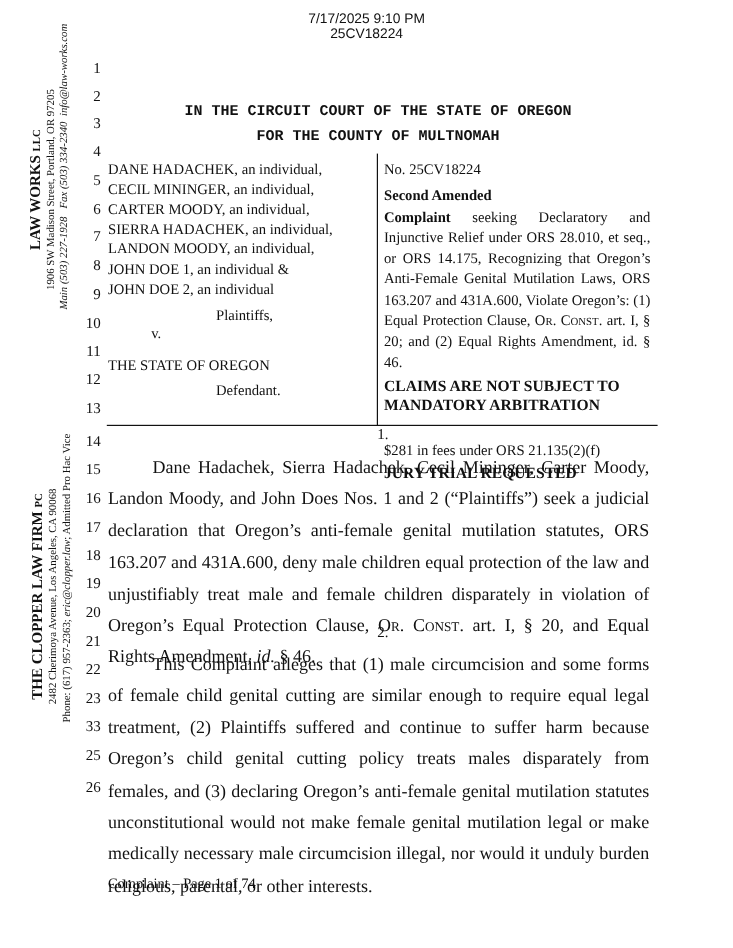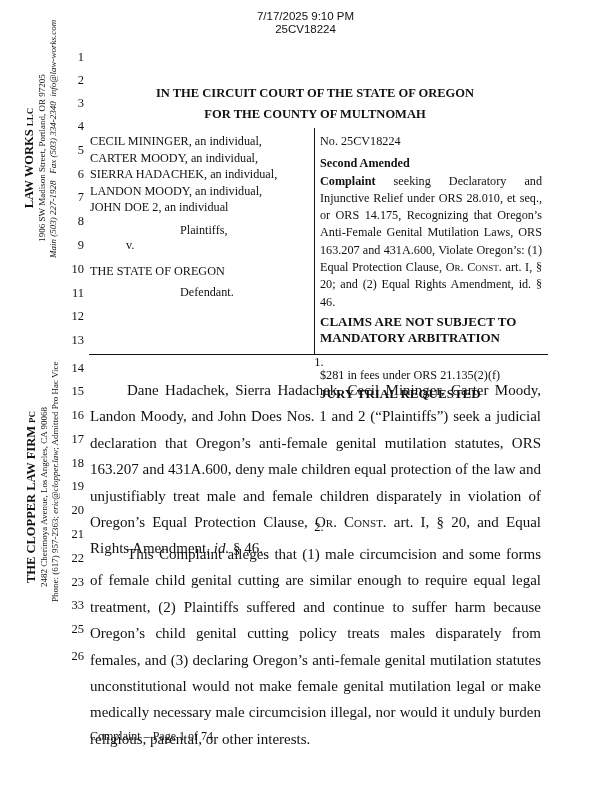--- a/index.html
+++ b/index.html
@@ -5,21 +5,21 @@
   html, body { margin: 0; padding: 0; background: #ffffff; }
   body { width: 611px; height: 790px; position: relative; overflow: hidden; font-family: "Liberation Serif", serif; color: #111; }
   .stamp { position: absolute; left: 0; width: 611px; text-align: center; font-family: "Liberation Sans", sans-serif; font-size: 11.5px; line-height: 13px; color: #111; }
   .line-no { position: absolute; left: 68px; width: 16px; text-align: right; font-size: 12.5px; line-height: 14px; }
   .side { position: absolute; transform-origin: left top; transform: rotate(-90deg); white-space: nowrap; text-align: center; }
   .side .firm { font-weight: bold; font-size: 12.5px; line-height: 14px; }
   .side .firm small { font-size: 9px; }
   .side .addr { font-size: 9px; line-height: 10.5px; }
   .side .contact { font-size: 9px; line-height: 10.5px; }
   .side i { font-style: italic; }
-  .court { position: absolute; left: 90px; width: 450px; text-align: center; font-weight: bold; font-size: 12.5px; }
+  .court { position: absolute; left: 90px; width: 450px; text-align: center; font-weight: bold; font-size: 12.5px; font-family: Liberation Mono, monospace; }
   .caption-left { position: absolute; left: 90px; top: 133px; width: 222px; font-size: 12.2px; line-height: 16.6px; }
   .caption-vline { position: absolute; left: 314px; top: 128px; width: 1px; height: 227px; background: #111; }
   .caption-hline { position: absolute; left: 89px; top: 354px; width: 459px; height: 1px; background: #111; }
   .caption-right { position: absolute; left: 320px; top: 133px; width: 222px; font-size: 12.2px; line-height: 17.3px; }
   .just { text-align: justify; }
   .sc { font-variant: small-caps; }
   .bold { font-weight: bold; }
   .claims { font-weight: bold; font-size: 13px; line-height: 16.5px; margin-top: 3px; }
   .para-num { position: absolute; left: 90px; width: 458px; text-align: center; font-size: 12.5px; }
   .para { position: absolute; left: 90px; width: 451px; font-size: 15px; line-height: 26.4px; text-align: justify; }
@@ -71,24 +71,26 @@
   <div class="firm"><span>THE CLOPPER LAW FIRM</span> <small>PC</small></div>
   <div class="addr">2482 Cherimoya Avenue, Los Angeles, CA 90068</div>
   <div class="contact"><span>Phone: (617) 957-2363; </span><i>eric@clopper.law</i><span>; Admitted Pro Hac Vice</span></div>
 </div>
 
 <div class="court" style="top:86px;">IN THE CIRCUIT COURT OF THE STATE OF OREGON</div>
 <div class="court" style="top:107px;">FOR THE COUNTY OF MULTNOMAH</div>
 
 <div class="caption-left">
   <div id="plaintiff-list">
+      <div>DANE HADACHEK, an individual,</div>
       <div>CECIL MININGER, an individual,</div>
       <div>CARTER MOODY, an individual,</div>
       <div>SIERRA HADACHEK, an individual,</div>
       <div>LANDON MOODY, an individual,</div>
+      <div>JOHN DOE 1, an individual &amp;</div>
       <div>JOHN DOE 2, an individual</div>
     </div>
   <div style="height:6px;"></div>
   <div style="padding-left:90px;">Plaintiffs,</div>
   <div style="padding-left:36px; margin-top:-2px;">v.</div>
   <div style="margin-top:10px;">THE STATE OF OREGON</div>
   <div style="padding-left:90px; margin-top:4px;">Defendant.</div>
 </div>
 
 <div class="caption-vline"></div>

